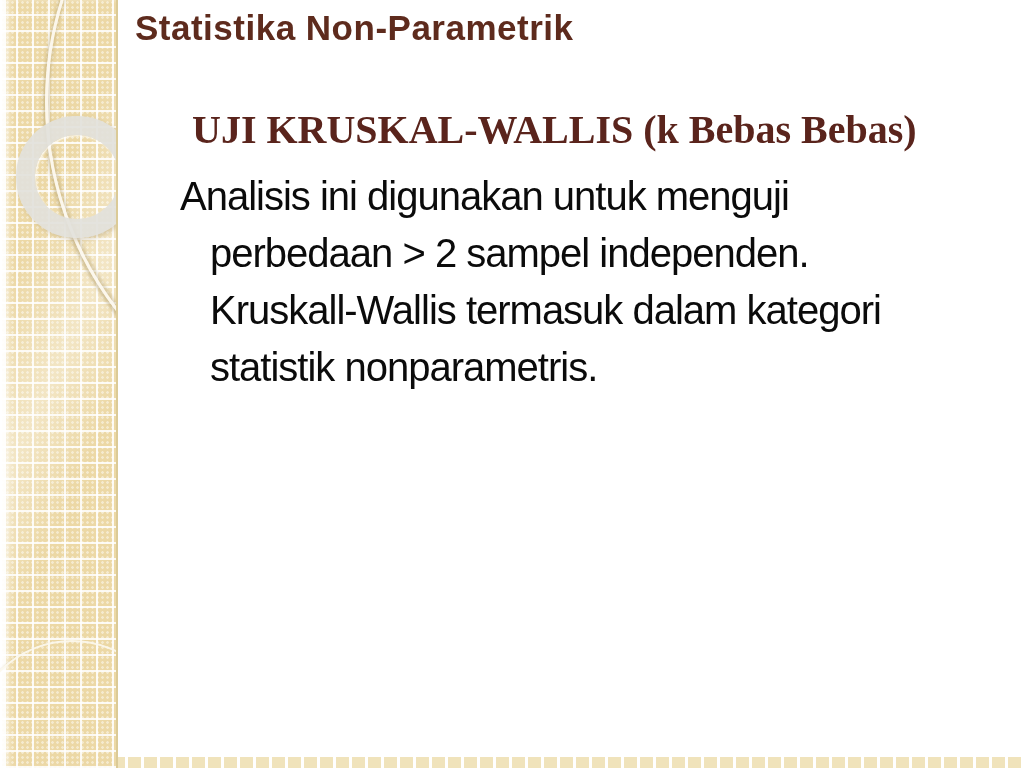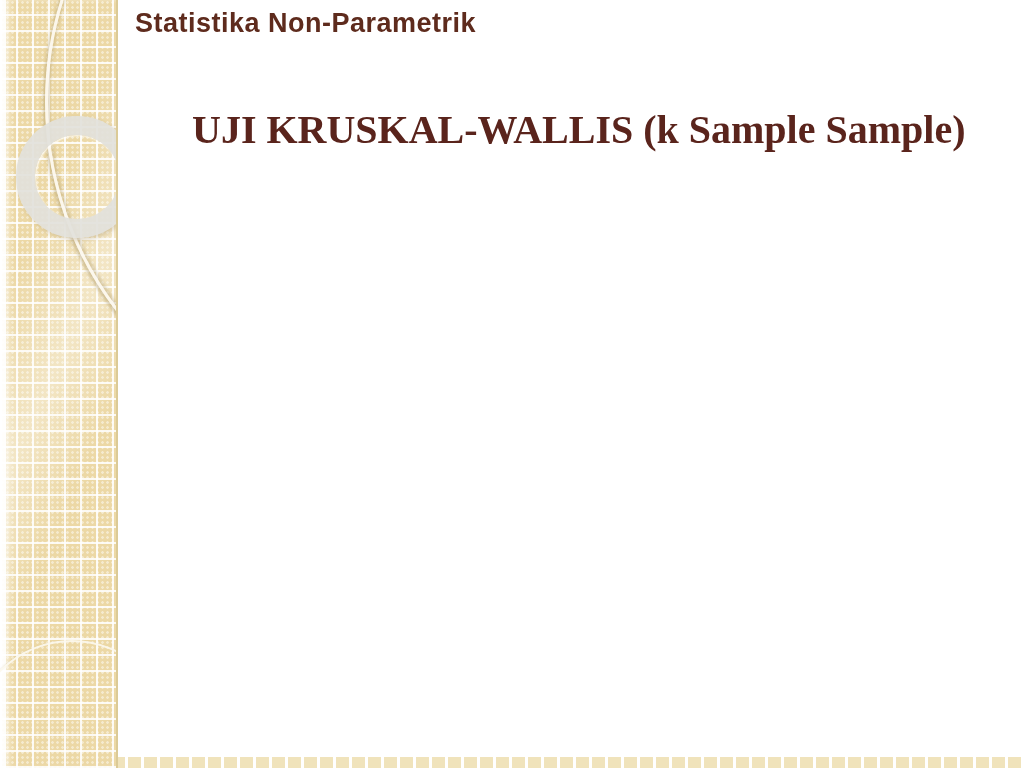--- a/index.html
+++ b/index.html
@@ -81,21 +81,21 @@
   }
 
   
   .title {
     position: absolute;
     left: 135px;
     top: 8px;
     margin: 0;
     z-index: 3;
     font-family: "Liberation Sans", sans-serif;
-    font-size: 27px;
+    font-size: 35px;
     font-weight: bold;
     letter-spacing: 0.5px;
     color: var(--title-color, #5e2b1d);
   }
   .heading {
     position: absolute;
     left: 192px;
     top: 106px;
     margin: 0;
     z-index: 3;
@@ -131,18 +131,19 @@
   <div class="sidebar">
     <div class="arc-circle"></div>
     <div class="ring"></div>
     <div class="small-arc"></div>
   </div>
 
   <div class="bottom-strip"></div>
 
   <h1 class="title">Statistika Non-Parametrik</h1>
 
-  <h2 class="heading">UJI KRUSKAL-WALLIS (k Sample Sample)</h2>
+  <h2 class="heading">UJI KRUSKAL-WALLIS (k Bebas Bebas)</h2>
 
   <div class="body-text">
+    <p>Analisis ini digunakan untuk menguji perbedaan &gt; 2 sampel independen. Kruskall-Wallis termasuk dalam kategori statistik nonparametris.</p>
   </div>
 
 </div>
 
 </body></html>

